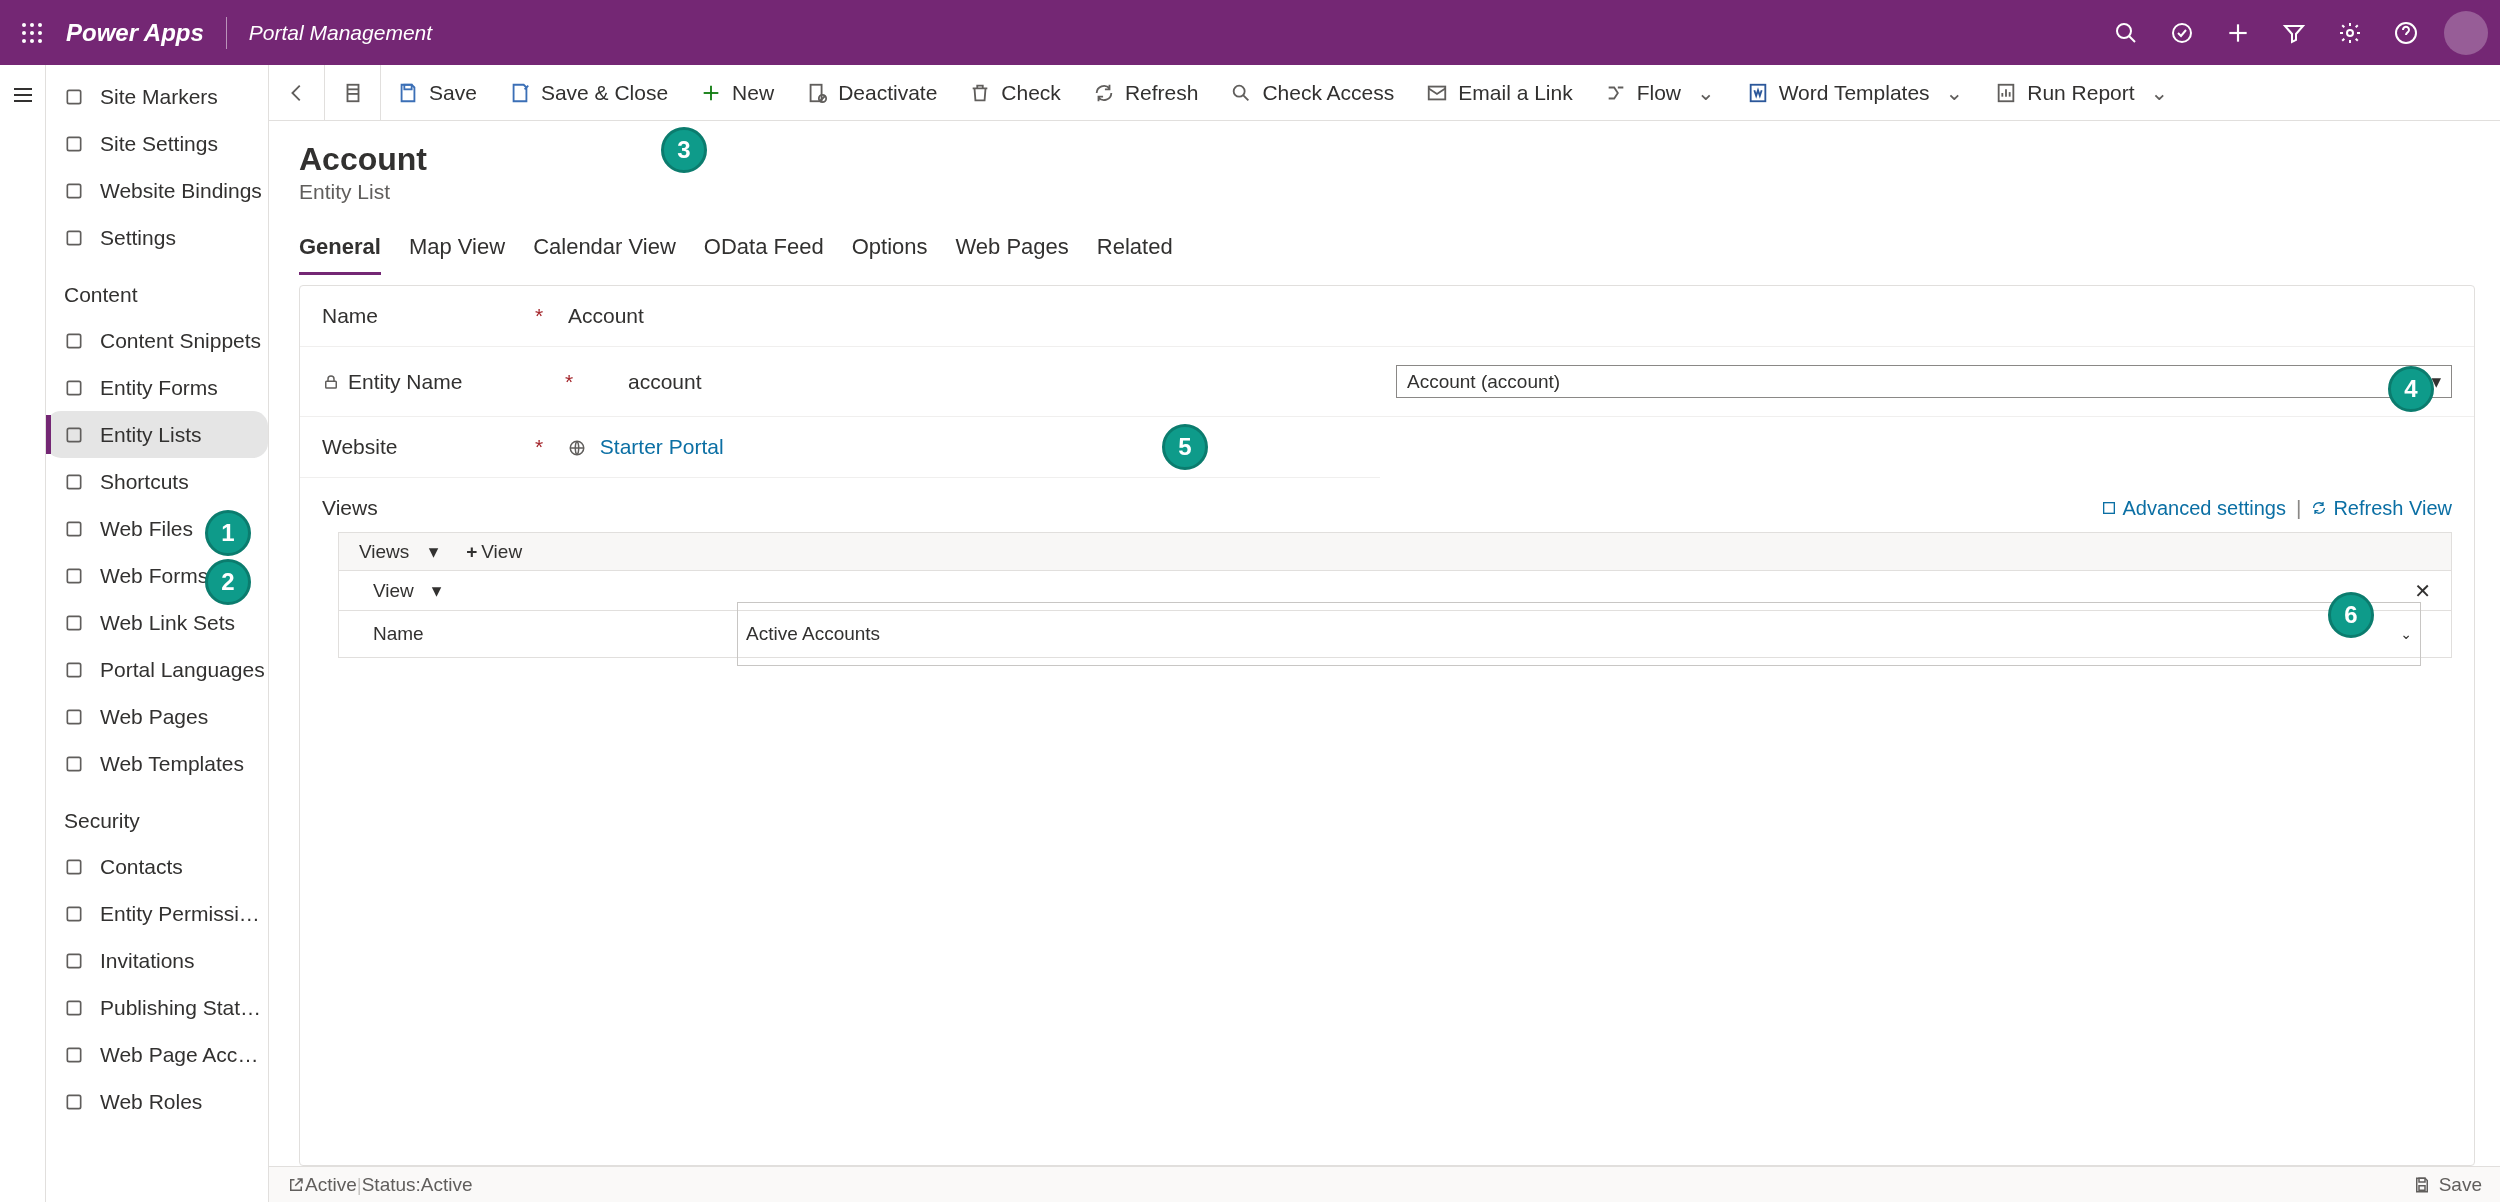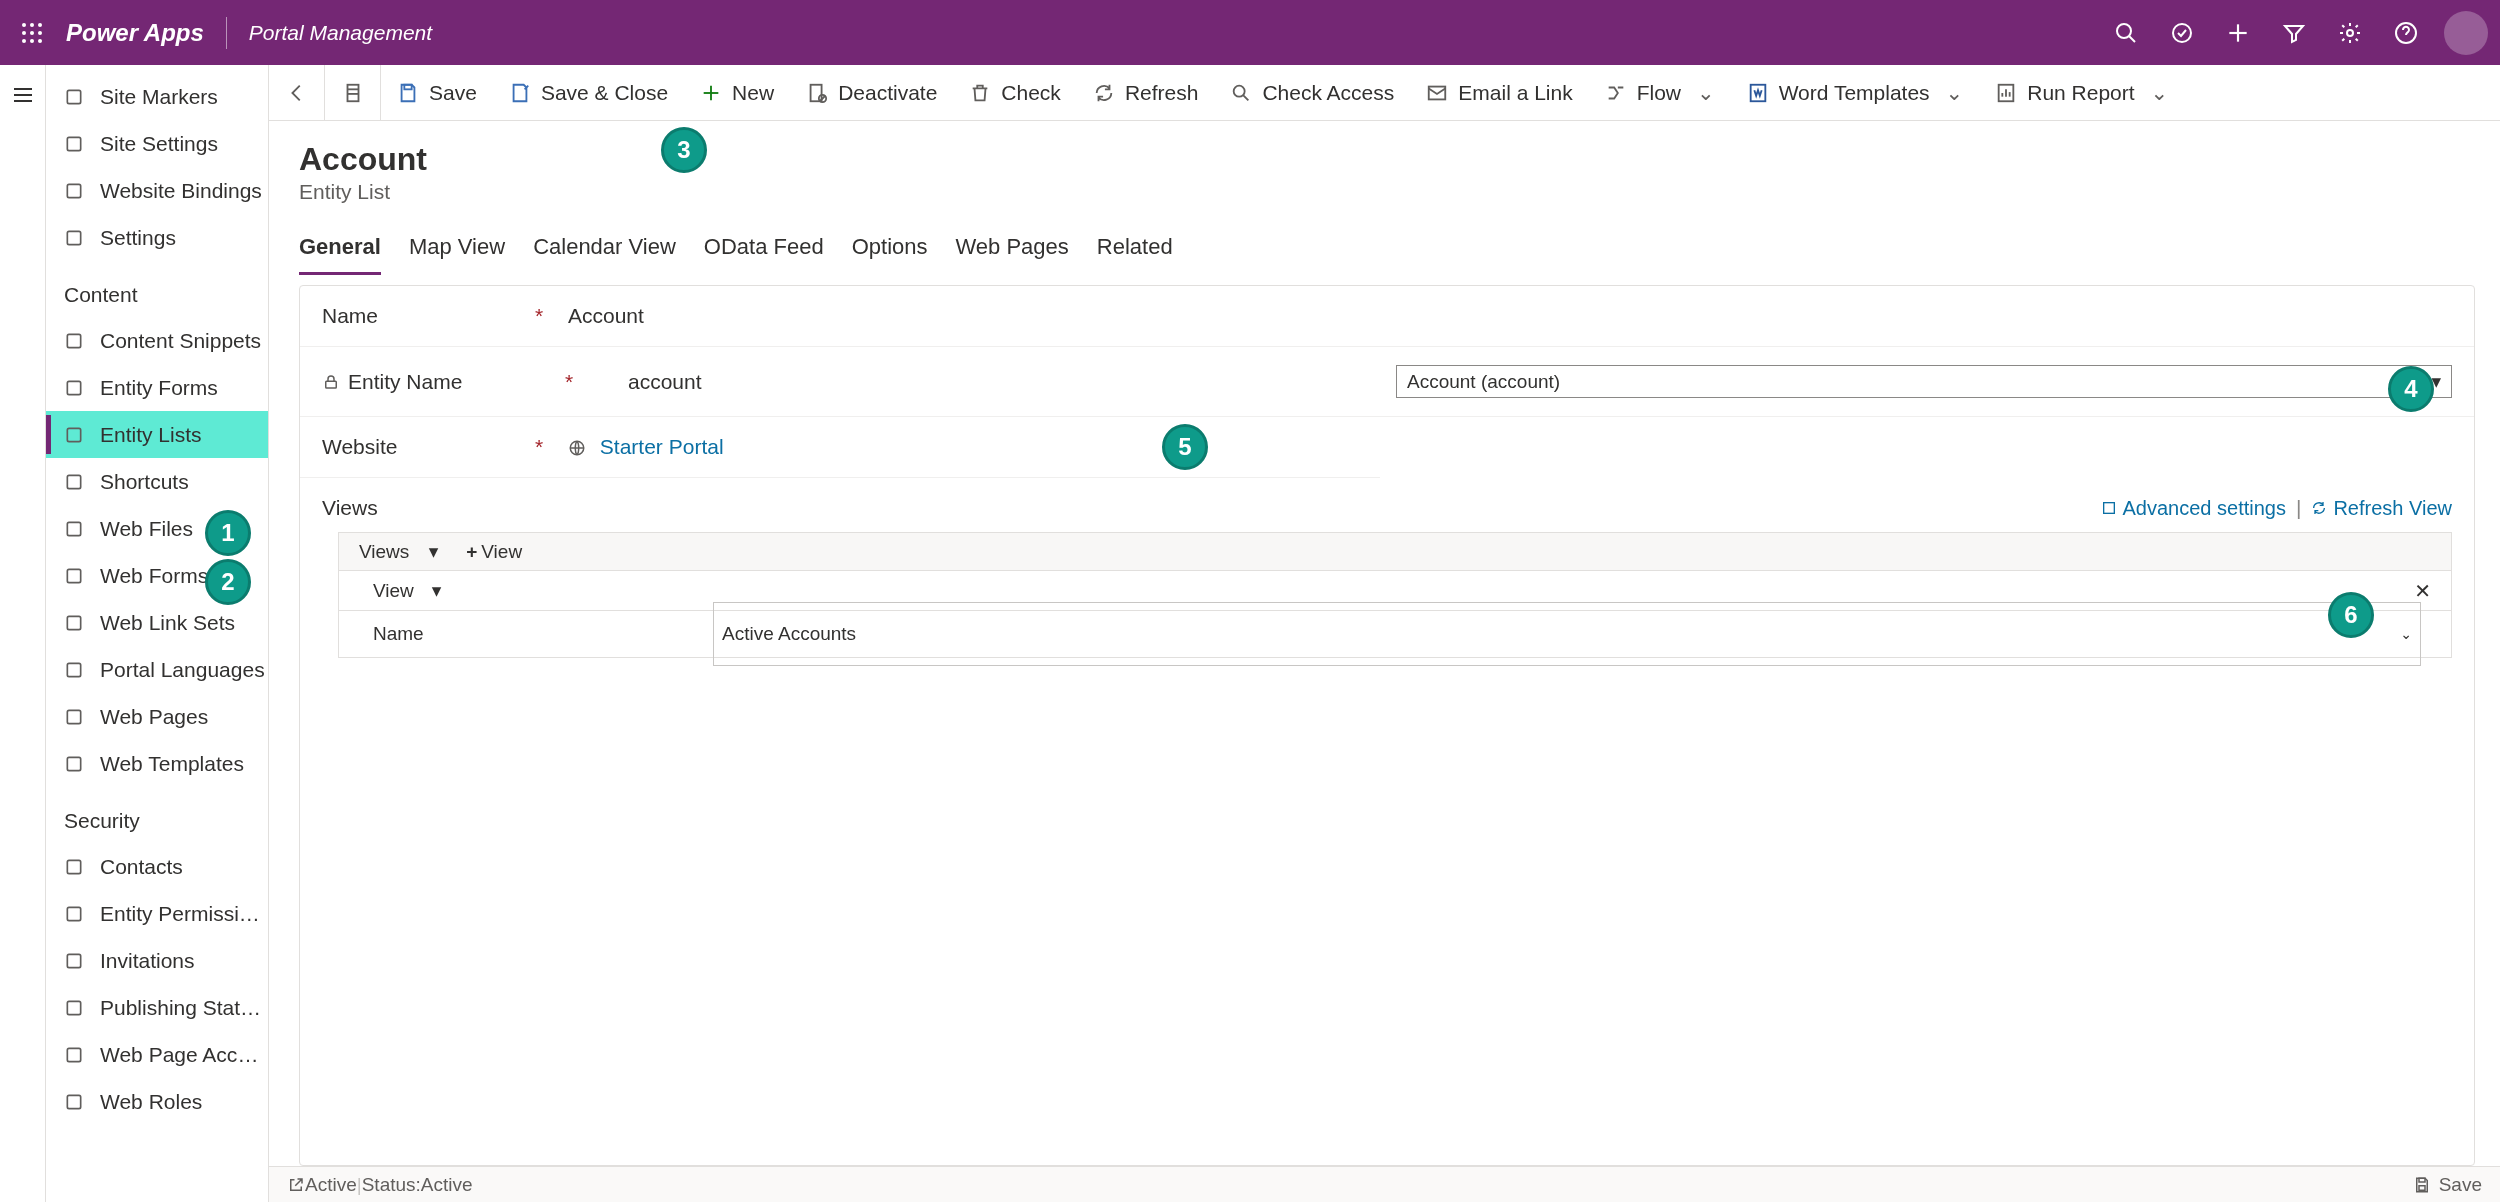--- a/index.html
+++ b/index.html
@@ -11,21 +11,21 @@
   .divider-v { width: 1px; height: 32px; background: rgba(255,255,255,0.5); margin: 0 22px; }
   .subtitle { font-size: 21px; font-weight: 400; }
   .header-spacer { flex: 1; }
   .hdr-icon { width: 56px; height: 44px; display: flex; align-items: center; justify-content: center; }
   .avatar-circle { width: 44px; height: 44px; border-radius: 50%; background: rgba(255,255,255,0.25); margin-left: 10px; }
   
   .body-row { display: flex; height: calc(100% - 65px); }
   .hamburger-col { width: 46px; border-right: 1px solid #e1dfdd; display: flex; justify-content: center; padding-top: 18px; }
   .left-nav { width: 223px; border-right: 1px solid #e1dfdd; overflow: hidden; padding-top: 8px; }
   .nav-item { display: flex; align-items: center; height: 47px; padding-left: 18px; gap: 16px; font-size: 21px; cursor: pointer; position: relative; }
-  .nav-item.selected { background: #5eead4; }
+  .nav-item.selected { background: #e5e5e5; border-radius: 15px; }
   .nav-item.selected::before { content: ""; position: absolute; left: 0; top: 4px; bottom: 4px; width: 5px; background: #742774; }
   .nav-icon { width: 20px; height: 20px; color: #605e5c; flex-shrink: 0; }
   .nav-section { font-weight: 400; padding: 22px 0 10px 18px; font-size: 21px; }
   .nav-label { white-space: nowrap; overflow: hidden; text-overflow: ellipsis; }
   
   .main-col { flex: 1; display: flex; flex-direction: column; min-width: 0; }
   .cmdbar { height: 56px; border-bottom: 1px solid #e1dfdd; display: flex; align-items: center; }
   .cmd-btn { display: flex; align-items: center; height: 56px; padding: 0 16px; gap: 10px; font-size: 21px; cursor: pointer; }
   .cmd-btn.iconbox { width: 56px; justify-content: center; border-right: 1px solid #e1dfdd; padding: 0; }
   .cmd-icon { width: 22px; height: 22px; color: #605e5c; }
@@ -50,21 +50,21 @@
   .views-hdr { padding: 18px 22px 8px 22px; font-size: 21px; display: flex; align-items: center; }
   .views-hdr .spacer { flex: 1; }
   .link-small { color: #0b6fa4; font-size: 20px; cursor: pointer; display: flex; align-items: center; gap: 6px; }
   .sep-pipe { color: #8a8886; margin: 0 10px; }
   
   .subgrid { margin: 4px 22px 0 38px; border: 1px solid #e1dfdd; }
   .sg-toolbar { background: #f8f7f6; border-bottom: 1px solid #e1dfdd; display: flex; align-items: center; height: 38px; padding-left: 20px; gap: 28px; font-size: 19px; }
   .sg-viewbar { background: #fff; border-bottom: 1px solid #e1dfdd; height: 40px; display: flex; align-items: center; padding-left: 34px; gap: 18px; font-size: 19px; }
   .sg-row { display: flex; align-items: center; height: 46px; padding-left: 34px; font-size: 19px; }
   .sg-row .cell-label { width: 340px; }
-  .sg-row .cell-input { flex: 1; margin-right: 30px; border: 1px solid #c8c6c4; padding: 20px 8px; display: flex; justify-content: space-between; align-items: center; }
+  .sg-row .cell-input { flex: 1; margin-right: 30px; border: 1px solid #c8c6c4; padding: 20px 8px; display: flex; justify-content: space-between; align-items: center; margin-left: 24px; }
   .close-x { margin-left: auto; margin-right: 20px; font-size: 20px; cursor: pointer; }
   
   .callout { position: absolute; width: 46px; height: 46px; border-radius: 50%; background: #0e9b8a; color: #fff; font-weight: 700; font-size: 24px; display: flex; align-items: center; justify-content: center; border: 3px solid #0b7c6e; z-index: 50; }
   
   .status-bar { height: 36px; border-top: 1px solid #e1dfdd; background: #faf9f8; display: flex; align-items: center; padding: 0 18px; font-size: 19px; color: #605e5c; }
   .status-bar .right { margin-left: auto; display: flex; align-items: center; gap: 8px; }
   .popout-icon { width: 18px; height: 18px; }
   svg { display: block; }
 </style>
 </head>

